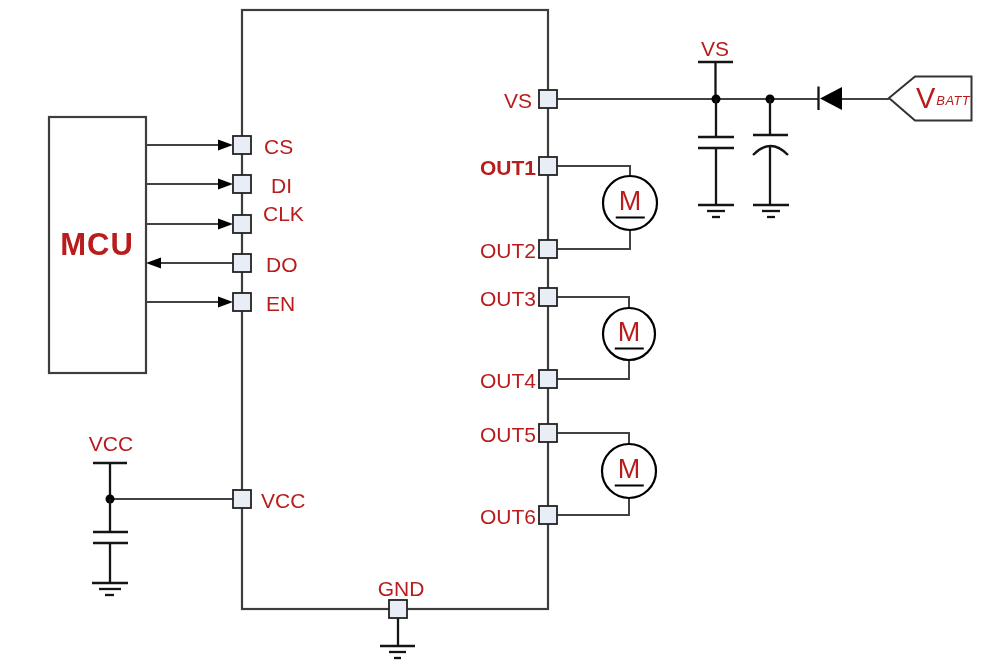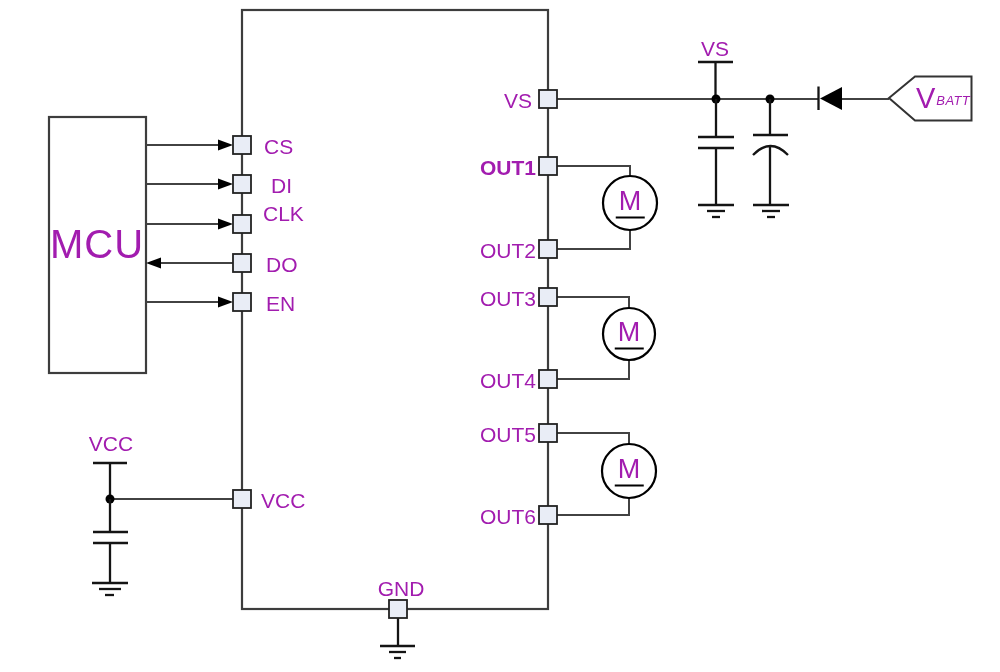--- a/index.html
+++ b/index.html
@@ -8,26 +8,26 @@
   svg { position:absolute; left:0; top:0; }
 
   .wire   { stroke:#424242; stroke-width:2; fill:none; }
   .sym    { stroke:#141414; stroke-width:2.3; fill:none; }
   .boxln  { stroke:#3d3d3d; stroke-width:2.2; fill:#ffffff; }
   .pinbox { fill:#e9edf6; stroke:#222222; stroke-width:1.8; }
   .blackfill { fill:#000000; stroke:none; }
   .motor  { fill:#ffffff; stroke:#000000; stroke-width:2.2; }
   .tag    { fill:#ffffff; stroke:#333333; stroke-width:2; }
 
-  .lbl { position:absolute; color:#a21caf; white-space:nowrap; line-height:1; }
+  .lbl { position:absolute; color:#b91c1c; white-space:nowrap; line-height:1; }
   .s21 { font-size:21px; }
   .lalign { transform:translateY(-50%); }
   .ralign { transform:translate(-100%,-50%); }
   .calign { transform:translate(-50%,-50%); }
-  .mcu-lbl { font-size:40px; letter-spacing:1px; }
+  .mcu-lbl { font-size:31px; letter-spacing:1px;font-weight:bold; }
   .m-lbl { font-size:27px; border-bottom:2px solid #000; padding:0 3px 2px 3px; }
   .vbatt { display:flex; align-items:flex-start; transform:translateY(-50%); }
   .vbatt-base { font-size:29px; }
   .vbatt-sub { font-size:13px; position:relative; top:10px; margin-left:1px; letter-spacing:0.4px;font-style:italic; }
 </style>
 </head>
 <body>
 
 <div class="canvas">
 

